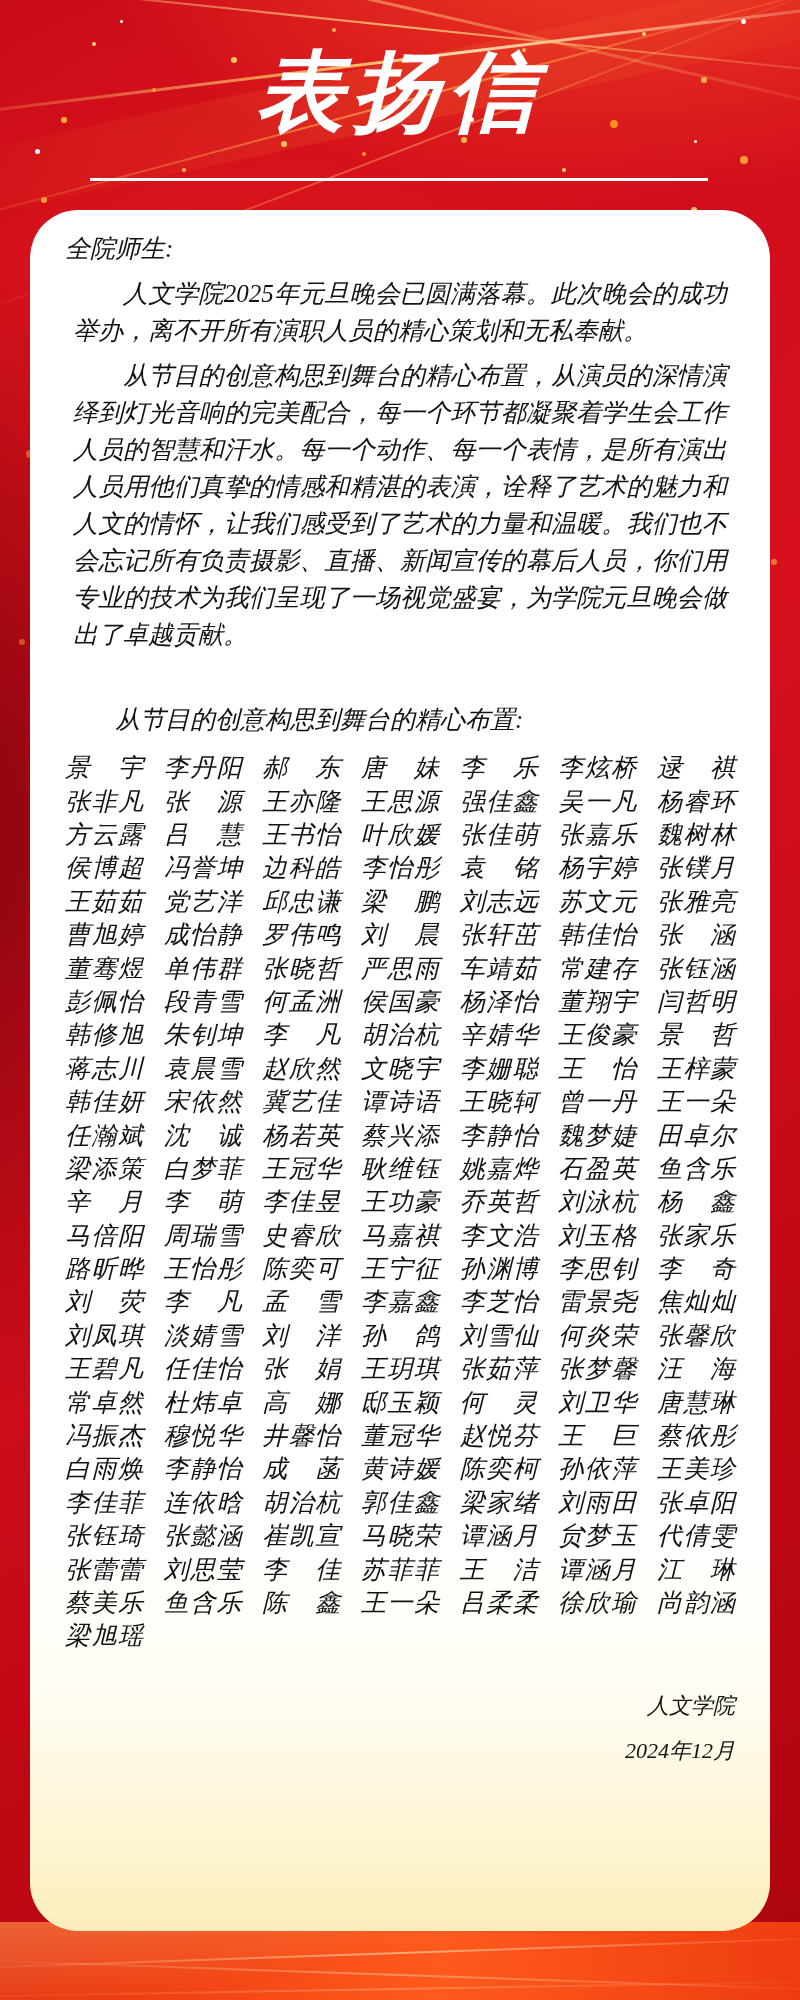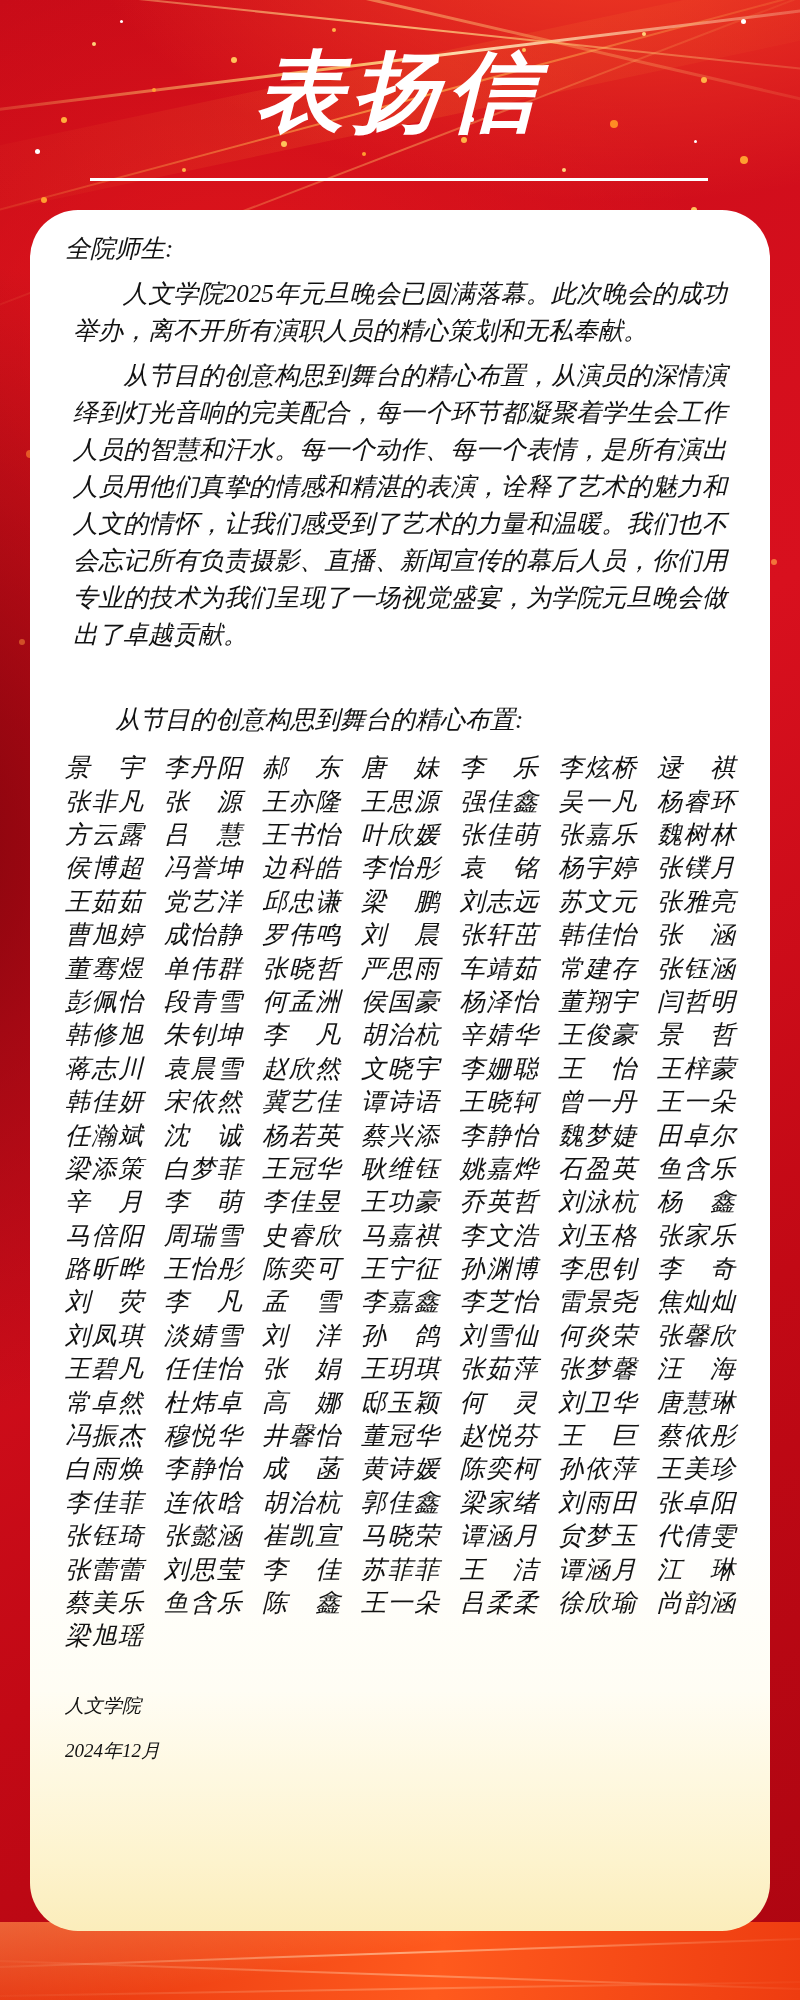--- a/index.html
+++ b/index.html
@@ -61,21 +61,21 @@
     background:linear-gradient(180deg,#ffffff 0%,#ffffff 76%,#fffdf4 86%,#fdf3cd 96%,#fbedbb 100%);}
   .body-text{font-size:25px;line-height:37px;color:#121212;text-align:justify;}
   .salutation{margin:0;}
   p.para{margin:8px;text-indent:2em;}
   .thanks{margin:0;margin-top:48px;text-indent:2em;}
   .names{margin-top:13px;}
   .name-row{display:flex;justify-content:space-between;align-items:center;height:33.4px;
     font-size:25px;color:#121212;}
   .name-cell{display:inline-block;min-width:3.12em;text-align:justify;text-align-last:justify;
     white-space:nowrap;}
-  .sign-block{margin-top:30px;text-align:left;font-size:19px;line-height:45px;color:#121212;}
+  .sign-block{margin-top:30px;text-align:right;font-size:22px;line-height:45px;color:#121212;}
 </style>
 </head>
 <body>
 
 <div class="page">
 
   <div class="beam b1"></div>
   <div class="beam b2"></div>
   <div class="beam b3"></div>
   <div class="beam b4"></div>

